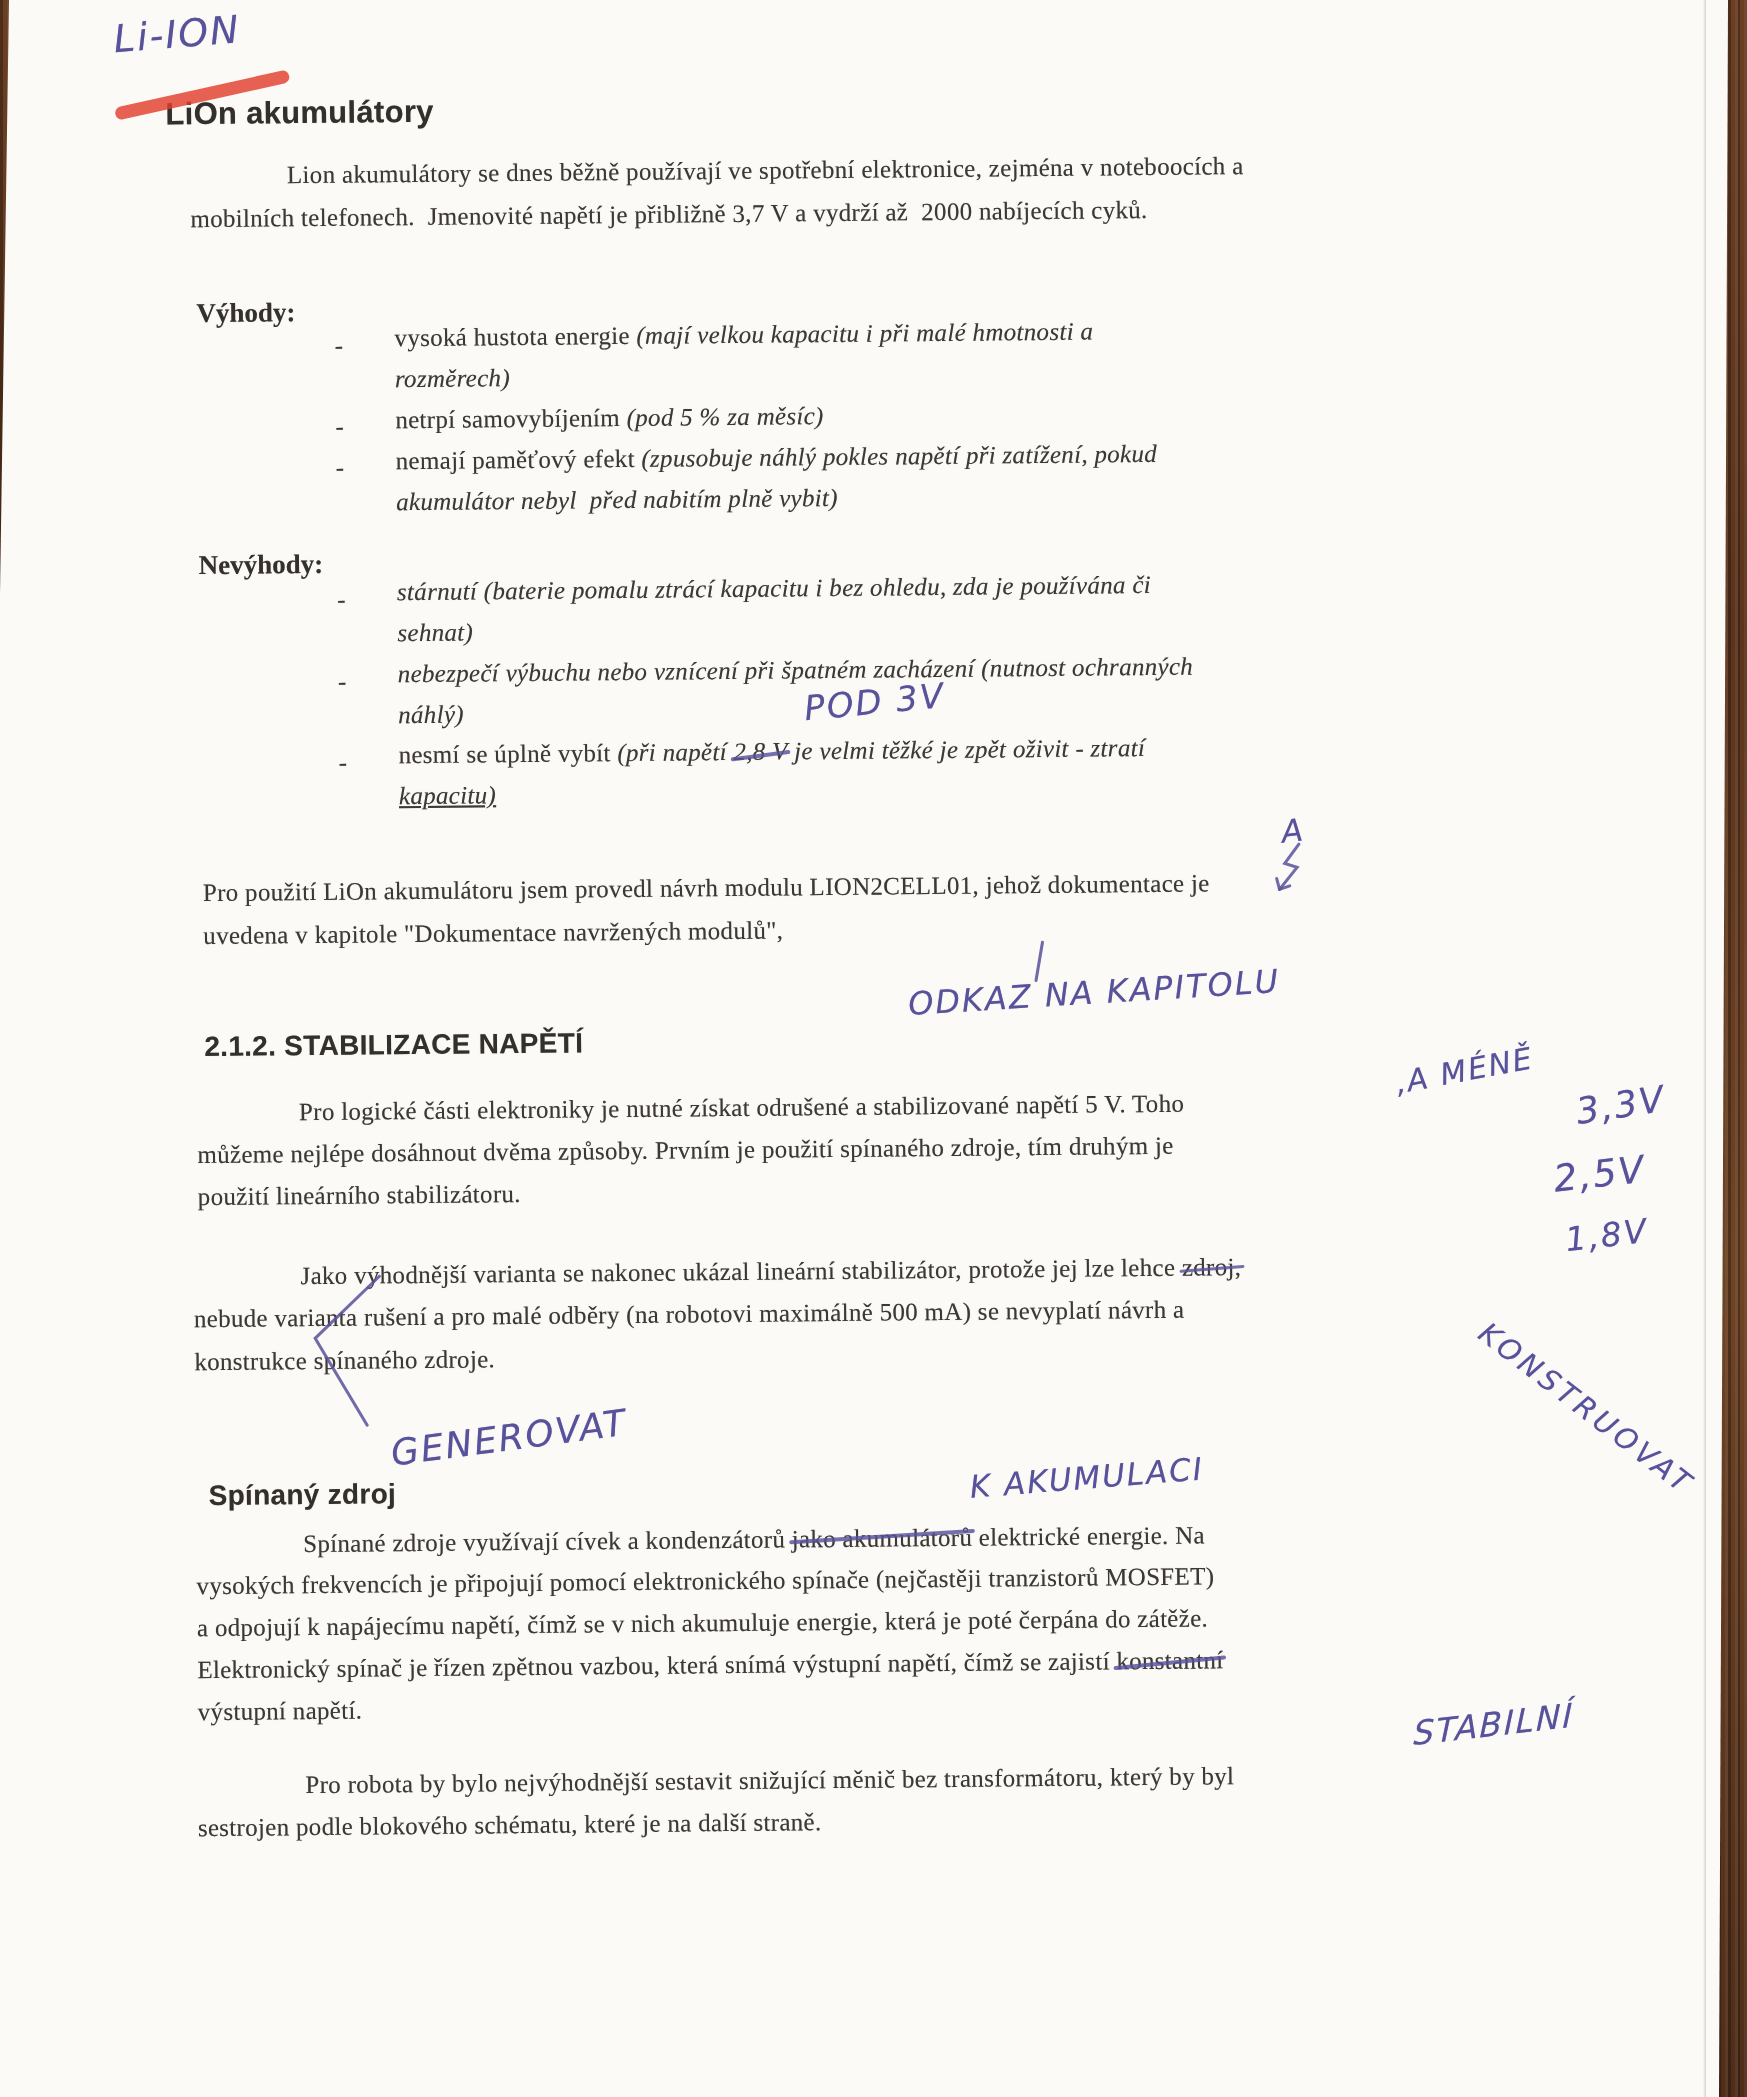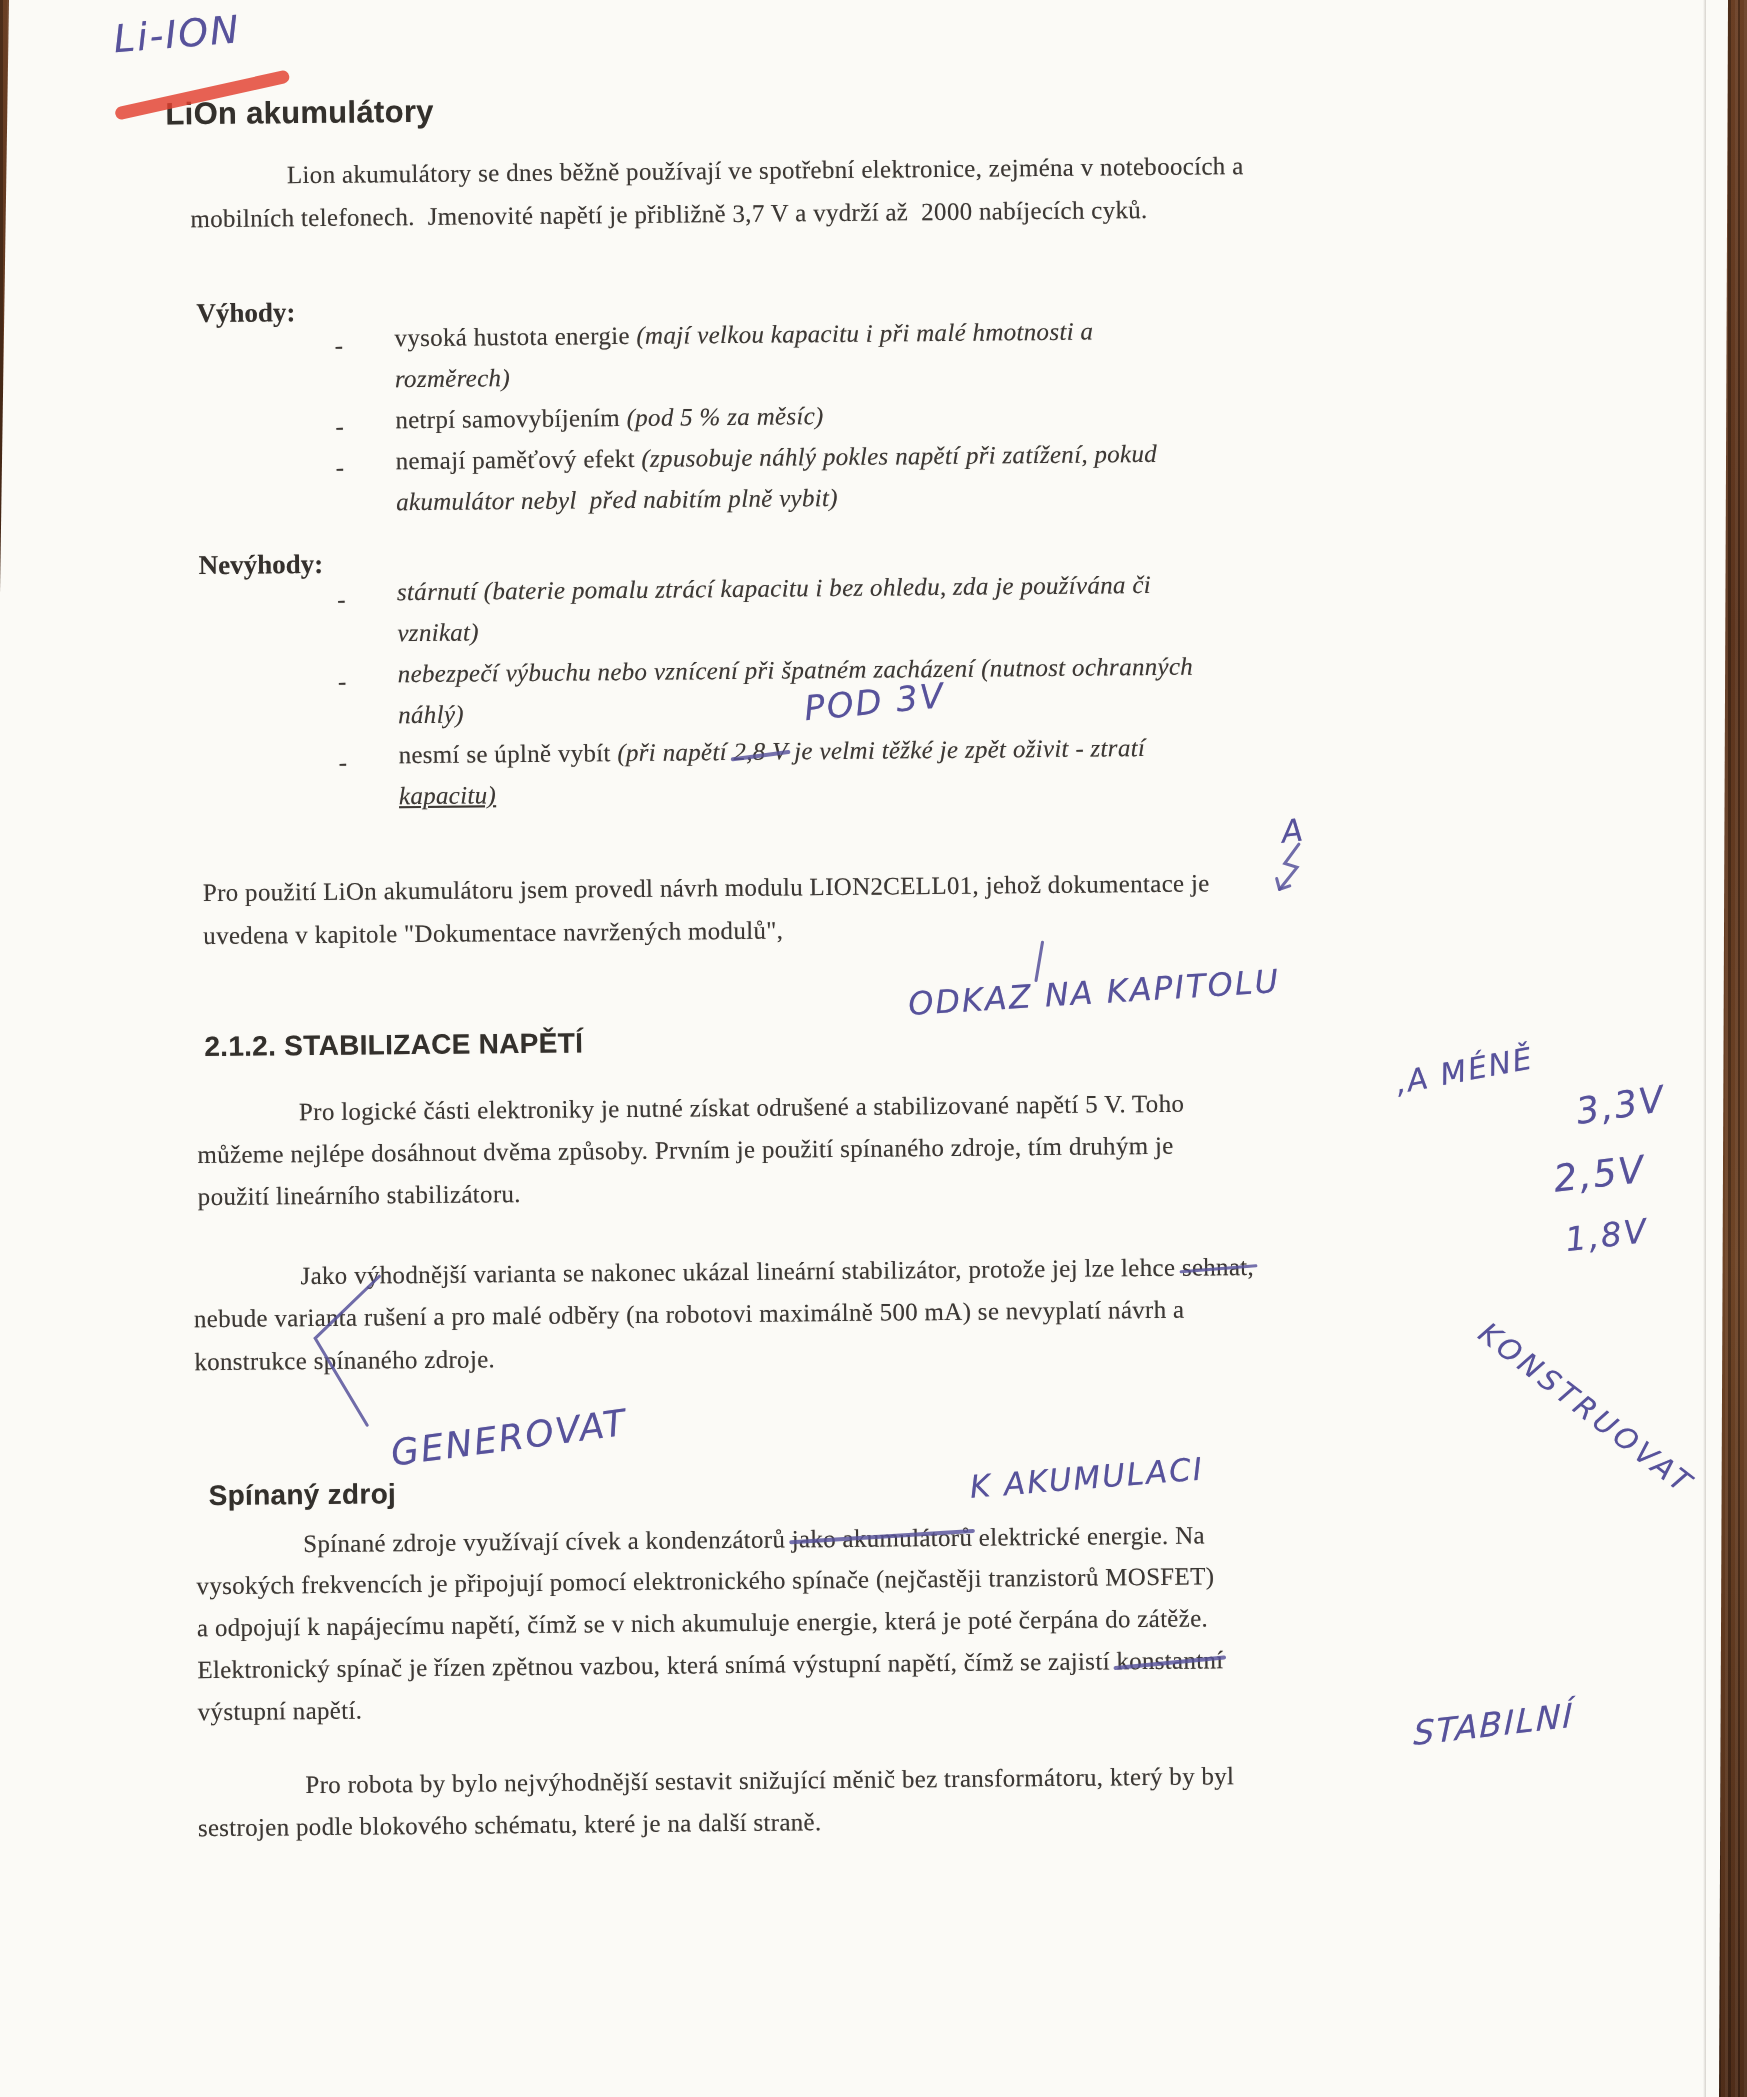--- a/index.html
+++ b/index.html
@@ -76,21 +76,21 @@
     <div class="pl it" style="left:393px;top:367px;">rozměrech)</div>
     <div class="dash" style="left:333px;top:414px;">-</div>
     <div class="pl" style="left:393px;top:408px;"><span>netrpí samovybíjením </span><span class="it">(pod 5 % za měsíc)</span></div>
     <div class="dash" style="left:333px;top:455px;">-</div>
     <div class="pl" style="left:393px;top:449px;"><span>nemají paměťový efekt </span><span class="it">(zpusobuje náhlý pokles napětí při zatížení, pokud</span></div>
     <div class="pl it" style="left:393px;top:490px;">akumulátor nebyl  před nabitím plně vybit)</div>
 
     <div class="bs" style="left:195px;top:550px;">Nevýhody:</div>
     <div class="dash" style="left:333px;top:587px;">-</div>
     <div class="pl it" style="left:393px;top:580px;">stárnutí (baterie pomalu ztrácí kapacitu i bez ohledu, zda je používána či</div>
-    <div class="pl it" style="left:393px;top:621px;">vznikat)</div>
+    <div class="pl it" style="left:393px;top:621px;">sehnat)</div>
     <div class="dash" style="left:333px;top:669px;">-</div>
     <div class="pl it" style="left:393px;top:662px;">nebezpečí výbuchu nebo vznícení při špatném zacházení (nutnost ochranných</div>
     <div class="pl it" style="left:393px;top:703px;">náhlý)</div>
     <div class="dash" style="left:333px;top:750px;">-</div>
     <div class="pl" style="left:393px;top:743px;"><span>nesmí se úplně vybít </span><span class="it">(při napětí </span><span class="it st st-28">2,8 V</span><span class="it"> je velmi těžké je zpět oživit - ztratí</span></div>
     <div class="pl it" style="left:393px;top:784px;text-decoration:underline;">kapacitu)</div>
 
     <div class="hw" style="left:799px;top:688px;font-size:34px;transform:rotate(-5deg);">POD 3V</div>
 
     <div class="pl" style="left:196px;top:879px;">Pro použití LiOn akumulátoru jsem provedl návrh modulu LION2CELL01, jehož dokumentace je</div>
@@ -102,21 +102,21 @@
 
     <div class="pl" style="left:290px;top:1099px;">Pro logické části elektroniky je nutné získat odrušené a stabilizované napětí 5 V. Toho</div>
     <div class="pl" style="left:188px;top:1141px;">můžeme nejlépe dosáhnout dvěma způsoby. Prvním je použití spínaného zdroje, tím druhým je</div>
     <div class="pl" style="left:188px;top:1183px;">použití lineárního stabilizátoru.</div>
 
     <div class="hw" style="left:1386px;top:1065px;font-size:30px;transform:rotate(-10deg);">,A MÉNĚ</div>
     <div class="hw" style="left:1567px;top:1098px;font-size:36px;transform:rotate(-8deg);">3,3V</div>
     <div class="hw" style="left:1544px;top:1166px;font-size:37px;transform:rotate(-6deg);">2,5V</div>
     <div class="hw" style="left:1555px;top:1229px;font-size:33px;transform:rotate(-6deg);">1,8V</div>
 
-    <div class="pl" style="left:290px;top:1263px;"><span>Jako výhodnější varianta se nakonec ukázal lineární stabilizátor, protože jej lze lehce </span><span class="st st-sehnat">sehnat,</span></div>
+    <div class="pl" style="left:290px;top:1263px;"><span>Jako výhodnější varianta se nakonec ukázal lineární stabilizátor, protože jej lze lehce </span><span class="st st-sehnat">zdroj,</span></div>
     <div class="pl" style="left:183px;top:1305px;"><span>nebude </span><span>varianta</span><span> rušení a pro malé odběry (na robotovi maximálně 500 mA) se nevyplatí návrh a</span></div>
     <div class="pl" style="left:183px;top:1348px;">konstrukce spínaného zdroje.</div>
 
     <div class="hw" style="left:1482px;top:1328px;font-size:29px;letter-spacing:4.1px;transform:rotate(38deg);transform-origin:left top;">KONSTRUOVAT</div>
     <div class="hw" style="left:378px;top:1420px;font-size:36px;transform:rotate(-7deg);">GENEROVAT</div>
 
     <div class="hsans" style="left:196px;top:1480px;font-size:28px;">Spínaný zdroj</div>
     <div class="hw" style="left:957px;top:1468px;font-size:31px;transform:rotate(-4deg);">K AKUMULACI</div>
 
     <div class="pl" style="left:290px;top:1531px;"><span>Spínané zdroje využívají cívek a kondenzátorů </span><span class="st st-jako">jako akumulátorů</span><span> elektrické energie. Na</span></div>

